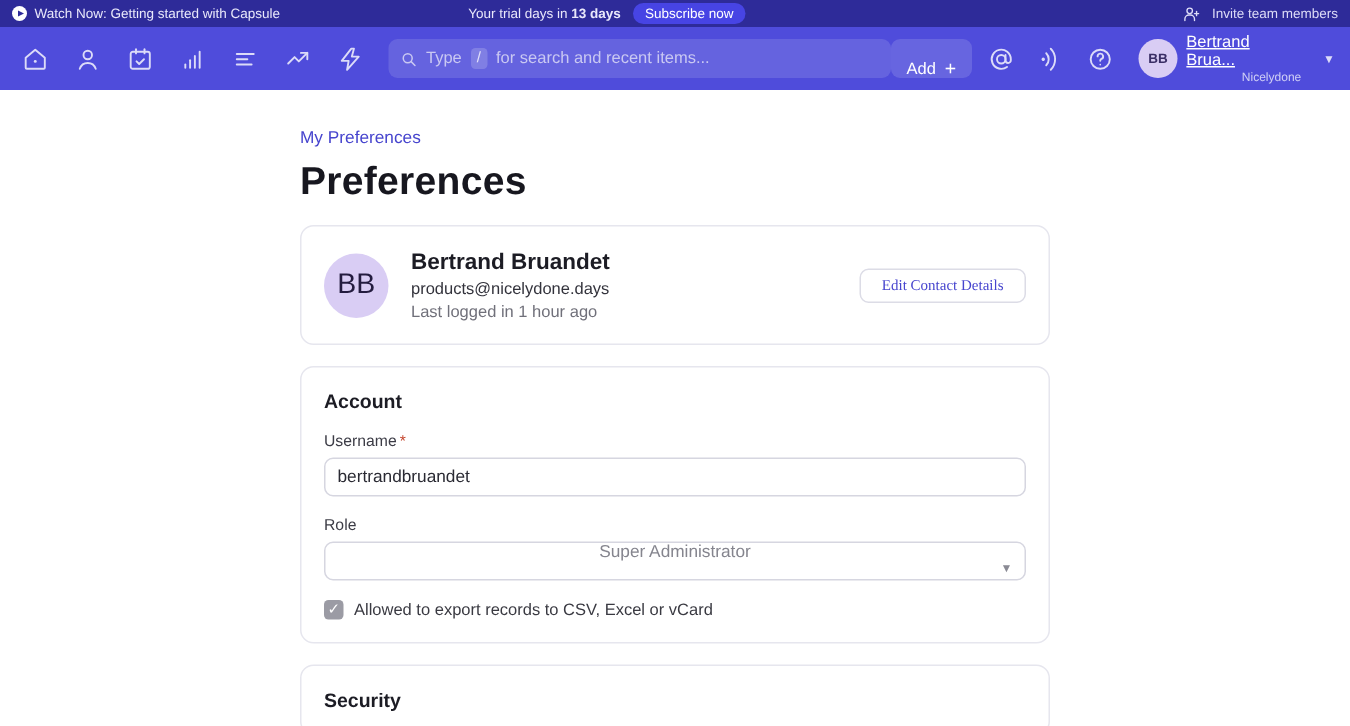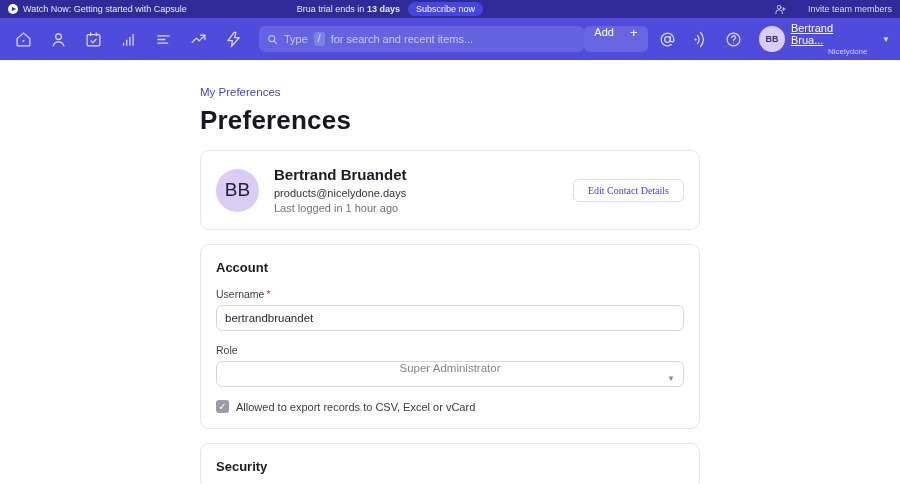--- a/index.html
+++ b/index.html
@@ -11,37 +11,37 @@
     padding:0 8px; color:#e9e8fb; font-size:9px; }
   .topbar-left { display:flex; align-items:center; gap:5px; }
   .play-icon { width:10px; height:10px; border-radius:50%; background:#ffffff;
     display:inline-flex; align-items:center; justify-content:center; flex:0 0 auto; }
   .play-icon::after { content:""; display:block; margin-left:1px;
     border-left:4px solid #2e2b99; border-top:2.5px solid transparent; border-bottom:2.5px solid transparent; }
   .topbar-right { margin-left:auto; display:flex; align-items:center; gap:8px; }
   .trial-days { font-weight:bold; }
   .subscribe-btn { background:#4744e4; color:#fff; border:none; border-radius:8px;
     font-size:9px; padding:2px 8px; font-family:inherit; cursor:pointer; }
-  .invite { display:flex; align-items:center; gap:22px; margin-left:284px; color:#dcdbf7; }
+  .invite { display:flex; align-items:center; gap:8px; margin-left:284px; color:#dcdbf7; }
 
   
   .navbar { height:42px; background:#4f4cdb; display:flex; align-items:center; padding:0 10px; }
   .nav-icons { display:flex; align-items:center; gap:9px; }
   .nav-icon-btn { width:26px; height:26px; display:flex; align-items:center; justify-content:center;
     color:#dcdbf8; border-radius:5px; cursor:pointer; }
   .nav-icon-btn svg { width:17px; height:17px; }
   .searchbox { margin-left:13px; width:432px; height:26px; background:rgba(255,255,255,0.13);
     border-radius:6px; display:flex; align-items:center; padding:0 8px; gap:6px;
     color:#c9c8f2; font-size:11px; cursor:text; }
   .searchbox svg { width:11px; height:11px; flex:0 0 auto; }
   .slash-badge { background:rgba(255,255,255,0.18); border-radius:3px; padding:0 4px;
     font-size:10px; line-height:14px; color:#e3e2fa; }
   .nav-right { margin-left:auto; display:flex; align-items:center; gap:7px; }
   .add-btn { background:rgba(255,255,255,0.14); color:#fff; border:none; border-radius:6px;
-    height:26px; padding:0 10px; font-size:11px; display:flex; align-items:flex-start; gap:16px;
+    height:26px; padding:0 10px; font-size:11px; display:flex; align-items:flex-end; gap:6px;
     font-family:inherit; cursor:pointer; }
   .add-plus { font-size:13px; line-height:1; }
   .nav-user { display:flex; align-items:center; gap:6px; margin-left:6px; cursor:pointer; }
   .nav-avatar { width:26px; height:26px; border-radius:50%; background:#d9cdf4; color:#3b2f66;
     font-size:9px; font-weight:bold; display:flex; align-items:center; justify-content:center; }
   .nav-user-meta { line-height:1.15; }
   .nav-user-name { color:#fff; font-size:11px;text-decoration:underline; }
   .nav-user-org { color:rgba(255,255,255,0.72); font-size:8px;padding-left:37px; }
   .nav-caret { color:#dcdbf8; margin-left:8px; font-size:8px; }
 
@@ -80,21 +80,21 @@
 </head>
 <body>
 
 <div class="topbar">
   <div class="topbar-left">
     <span class="play-icon"></span>
     <span>Watch Now: Getting started with Capsule</span>
   </div>
   <div class="topbar-right">
     <span>
-      <span>Brua trial ends in</span>
+      <span>Your trial days in</span>
       <span class="trial-days">13 days</span>
     </span>
     <button class="subscribe-btn">Subscribe now</button>
     <span class="invite">
       <svg width="11" height="11" viewBox="0 0 24 24" fill="none" stroke="currentColor" stroke-width="2" stroke-linecap="round" stroke-linejoin="round">
           <circle cx="9" cy="7" r="4"></circle>
           <path d="M2 21v-2a6 6 0 0 1 6-6h2a6 6 0 0 1 6 6v2"></path>
           <line x1="19" y1="8" x2="19" y2="14"></line>
           <line x1="16" y1="11" x2="22" y2="11"></line>
         </svg>

